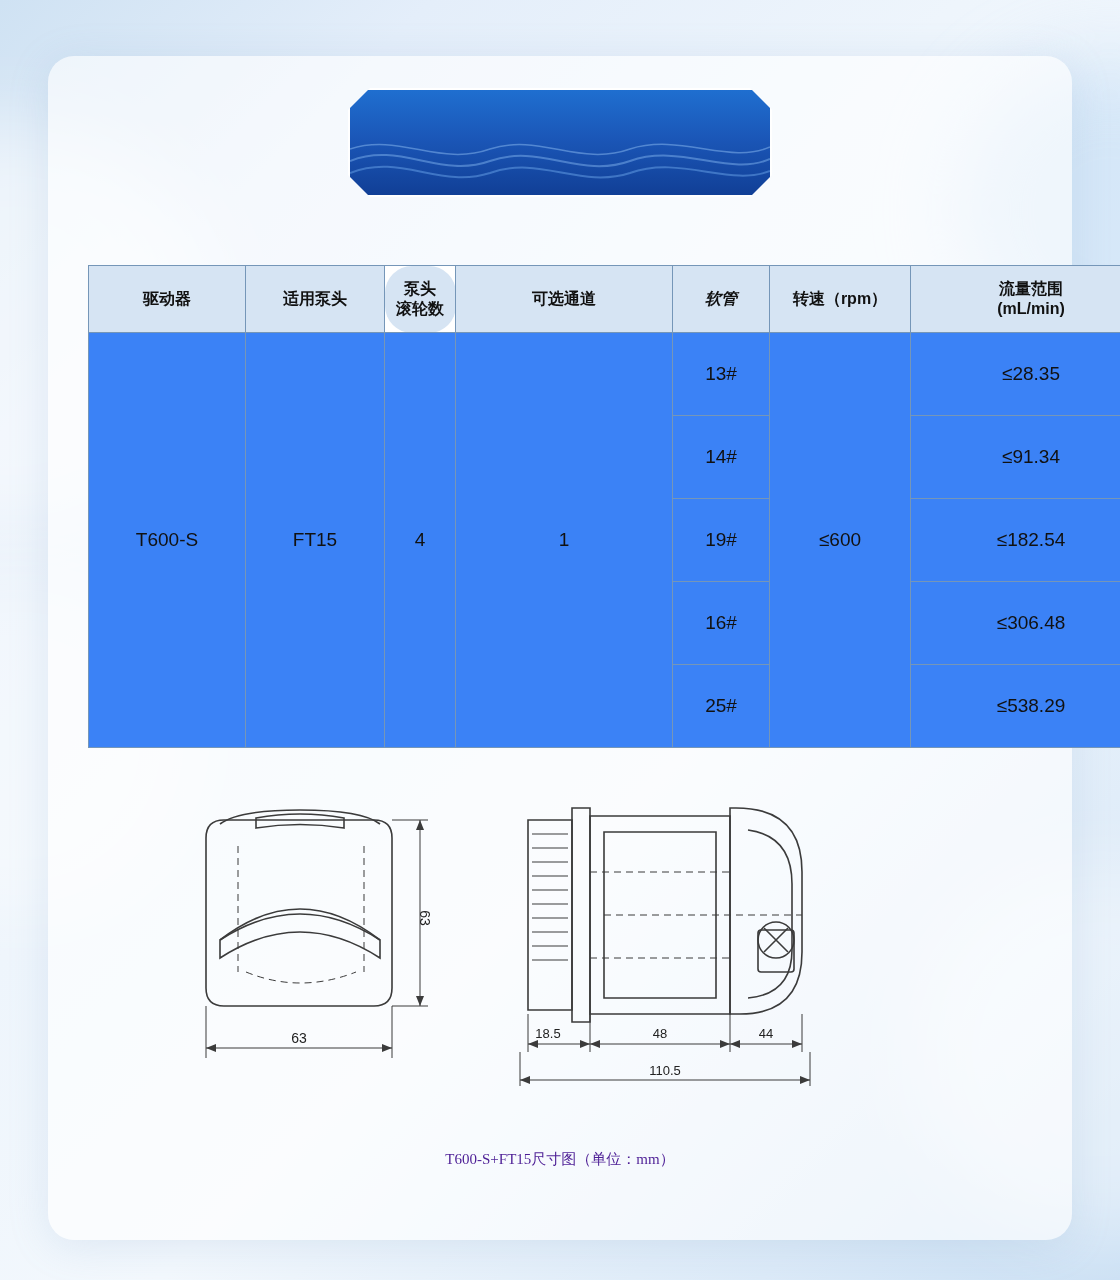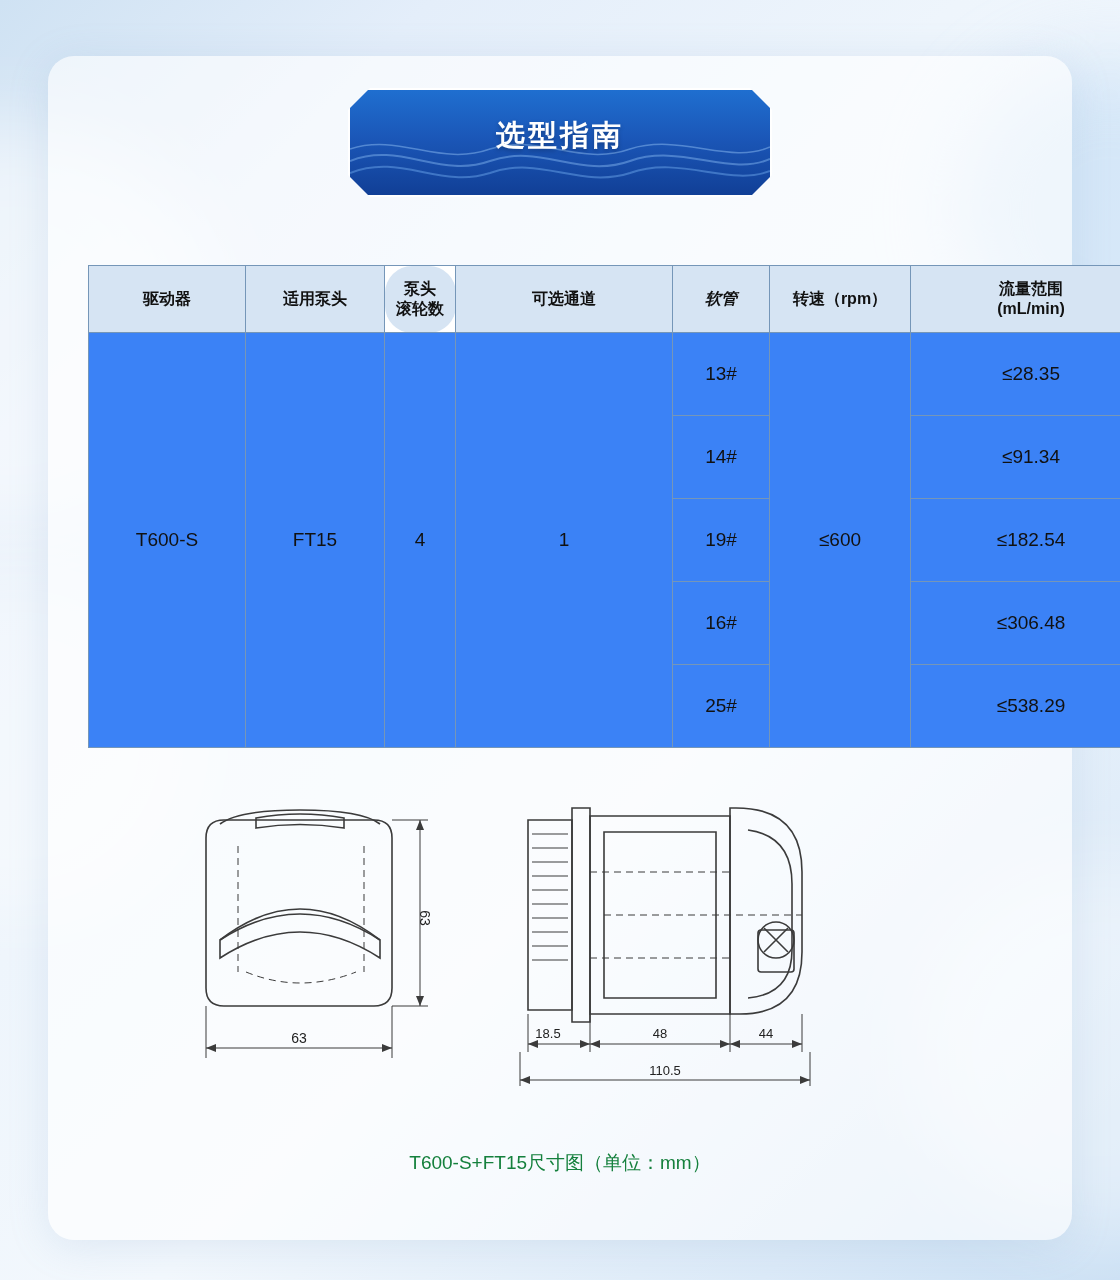--- a/index.html
+++ b/index.html
@@ -123,42 +123,42 @@
     width: 944px;
     height: 330px;
     text-align: right;
   }
   .drawing-caption {
     position: absolute;
     left: 0;
     right: 0;
     top: 1150px;
     text-align: center;
-    font-size: 19px;
-    color: #15803d;
+    font-size: 15px;
+    color: #4c1d95;
+    font-family: Liberation Serif, serif;
   }
   svg text { font-family: "Liberation Sans", sans-serif; }
 </style>
 </head>
 <body>
 
 <div class="bg-blob blob-1"></div>
 <div class="bg-blob blob-2"></div>
 <div class="bg-blob blob-3"></div>
 <div class="bg-blob blob-4"></div>
 
 <div class="page-card"></div>
 
 <div class="title-banner">
   <svg class="wave" viewBox="0 0 420 60" preserveAspectRatio="none">
     <path d="M0,30 C50,10 90,48 140,30 C190,12 230,48 280,30 C330,12 380,46 420,28" fill="none" stroke="#7fb2ee" stroke-width="2"></path>
     <path d="M0,42 C50,22 90,58 140,42 C190,24 230,58 280,42 C330,24 380,56 420,40" fill="none" stroke="#6aa4e9" stroke-width="2"></path>
     <path d="M0,18 C50,2 90,36 140,18 C190,2 230,36 280,18 C330,2 380,34 420,16" fill="none" stroke="#8cbcf2" stroke-width="1.5"></path>
   </svg>
-  <div class="title-cn">选型指南</div>
 </div>
 
 <table class="spec-table">
   <thead>
     <tr>
       <th class="col-driver">驱动器</th>
       <th class="col-head">适用泵头</th>
       <th class="col-roller">
         <div>泵头</div>
         <div>滚轮数</div>

